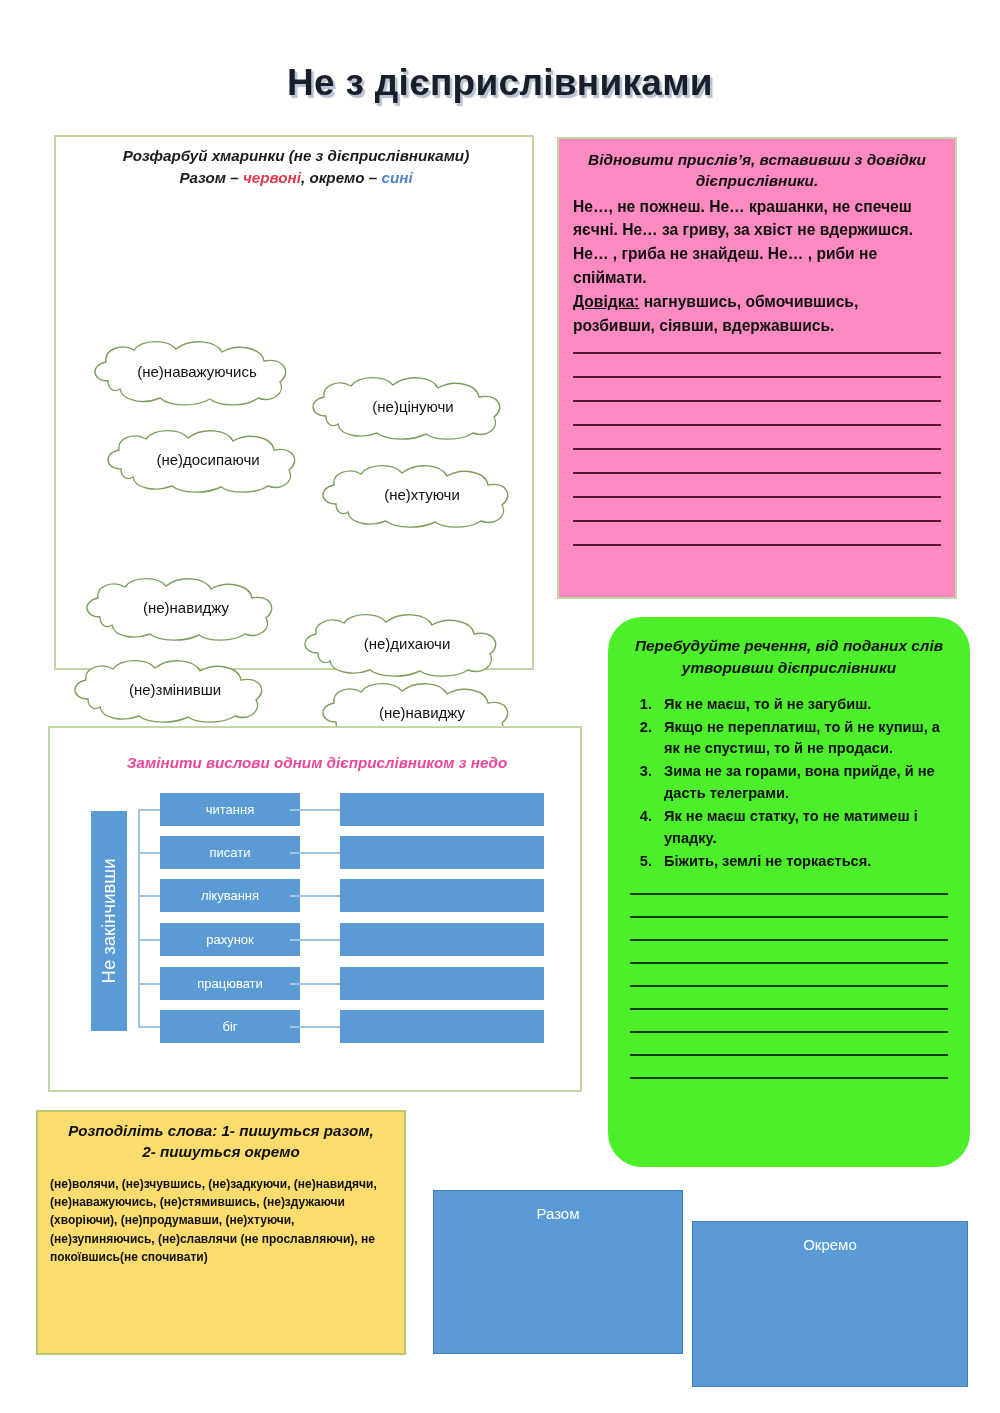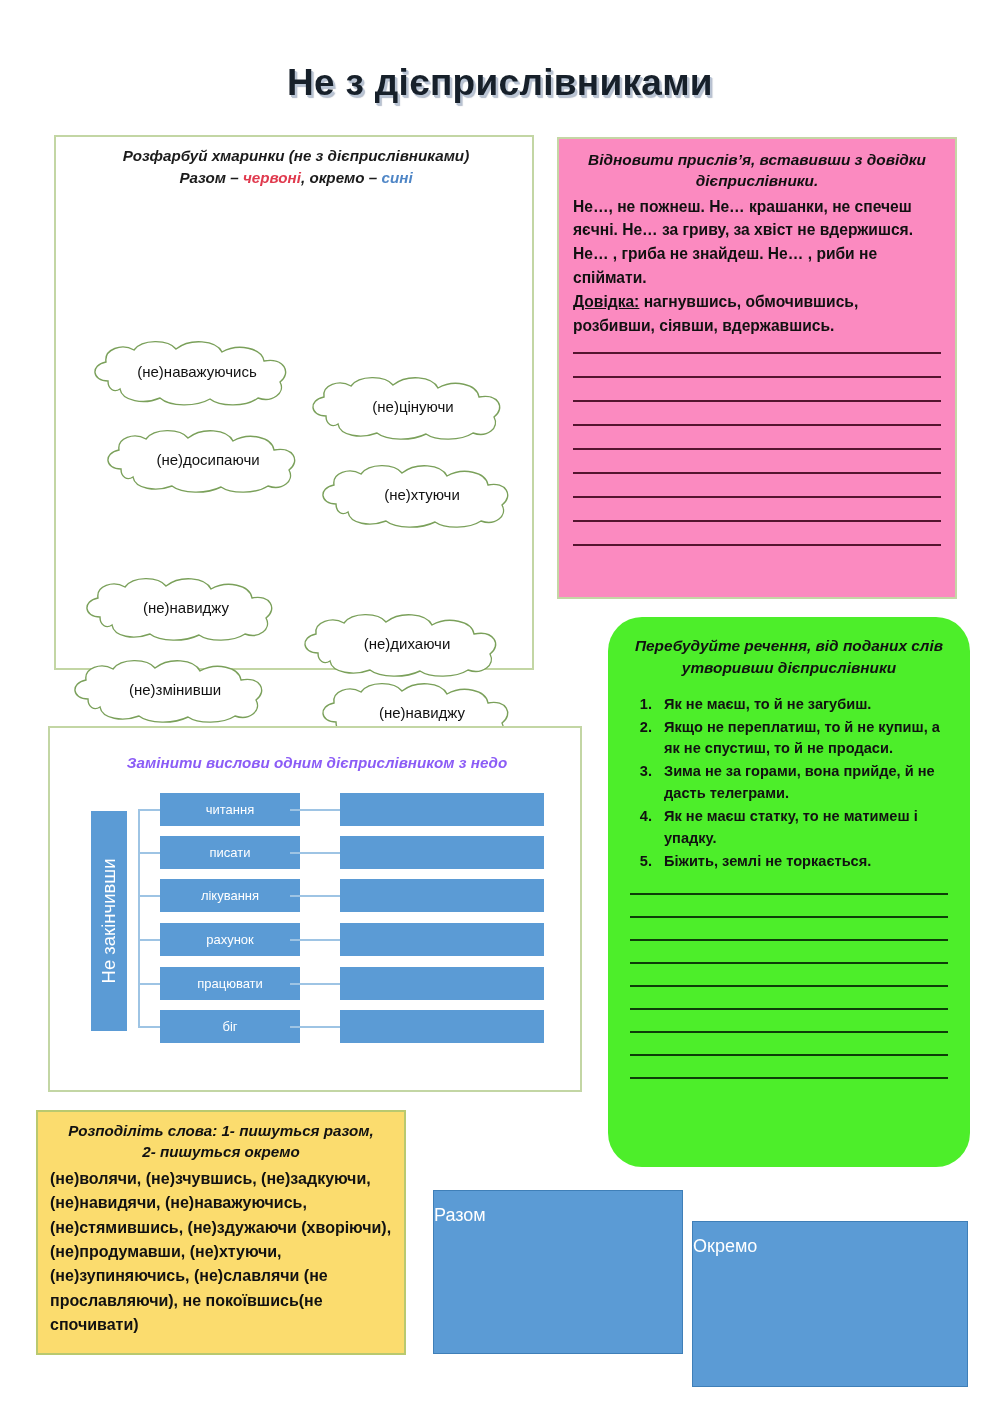--- a/index.html
+++ b/index.html
@@ -105,21 +105,21 @@
 
   
   #diagram-panel {
     left: 48px; top: 726px; width: 534px; height: 366px;
     background: #ffffff;
     border: 2px solid #c3d6a4;
   }
   #diagram-heading {
     position: absolute; left: 10px; top: 26px; width: 514px;
     text-align: center; font-style: italic; font-weight: bold;
-    font-size: 15.2px; color: #8b5cf6;
+    font-size: 15.2px; color: #ec4899;
   }
   #diagram-body {
     position: absolute; left: 0; top: 54px; width: 100%; height: 300px;
   }
   #vertical-label {
     position: absolute;
     left: 41px; top: 29px;
     width: 36px; height: 220px;
     background: #5b9bd5;
     color: #ffffff;
@@ -160,32 +160,32 @@
     left: 36px; top: 1110px; width: 370px; height: 245px;
     background: #fbdc6e;
     border: 2px solid #b9c96f;
     padding: 8px 12px;
   }
   #yellow-heading {
     font-style: italic; font-weight: bold; font-size: 15.2px;
     color: #111; text-align: center; line-height: 1.4;
   }
   #yellow-words {
-    margin-top: 4px;
-    font-size: 16px; font-weight: bold; color: #111; line-height: 1.53;
+    margin-top: 12px;
+    font-size: 12px; font-weight: bold; color: #111; line-height: 1.53;
   }
 
   
   .sort-box {
     position: absolute;
     background: #5b9bd5;
     border: 1px solid #3f7fb8;
     color: #ffffff;
-    font-size: 18px;
-    text-align: left;
+    font-size: 15px;
+    text-align: center;
     padding-top: 14px;
   }
   #sort-box-together { left: 433px; top: 1190px; width: 250px; height: 164px; }
   #sort-box-separate { left: 692px; top: 1188px; width: 276px; height: 166px; margin-top: 33px; }
 </style>
 </head>
 <body>
 
 <div id="page-title">Не з дієприслівниками</div>
 

